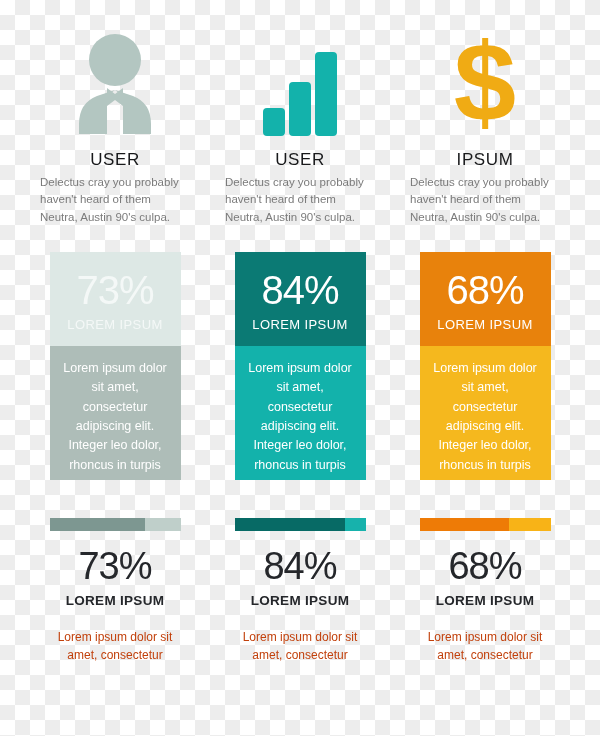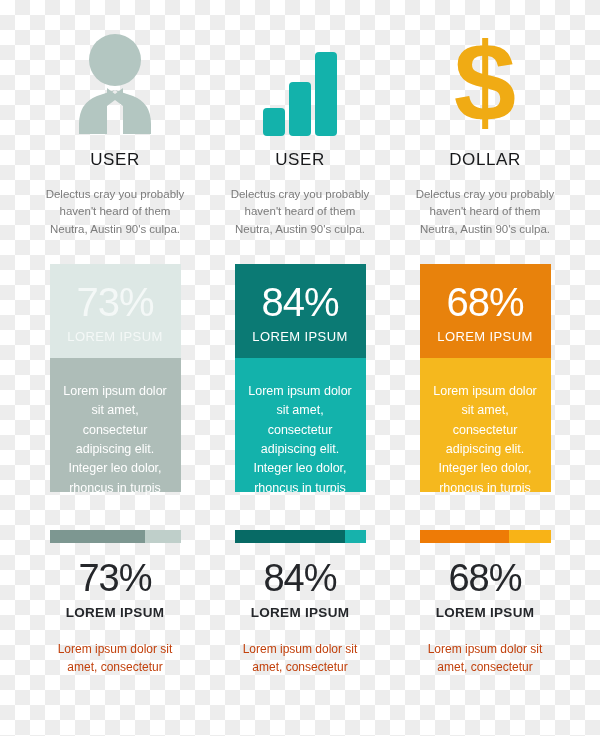--- a/index.html
+++ b/index.html
@@ -61,23 +61,22 @@
   .heading {
     font-size: 17px;
     letter-spacing: 0.6px;
     color: #18191b;
     font-weight: 400;
     margin-top: 10px;
     font-family: "Liberation Sans", sans-serif;
   }
 
   .blurb {
-    margin-top: 16px;
+    margin-top: 4px;
     width: 150px;
-    text-align: center;
     font-size: 11.5px;
     line-height: 1.5;
     color: #7b7b7b;
   }
 
   
   .card-wrap {
     margin-top: 26px;
     width: 131px;
   }
@@ -99,21 +98,21 @@
   }
   .card-sub {
     margin-top: 7px;
     font-size: 13px;
     color: #ffffff;
     letter-spacing: 0.4px;
   }
   .card-bottom {
     height: 134px;
     box-sizing: border-box;
-    padding: 24px 8px 0 8px;
+    padding: 13px 8px 0 8px;
     text-align: center;
     font-size: 12.5px;
     line-height: 1.55;
     color: #ffffff;
   }
 
   
   .c1 .card-top    { background: #dde8e5; }
   .c1 .card-bottom { background: #aebdb8; }
   .c1 .card-pct, .c1 .card-sub { color: #f4f8f7; }
@@ -243,21 +242,21 @@
     <div class="col c3">
 
       <div class="icon-box">
         <span class="icon-dollar">
           <svg width="72" height="104" viewBox="0 0 72 104">
             <text x="36" y="92" text-anchor="middle" font-family="Liberation Sans, sans-serif" font-size="112" font-weight="bold" fill="#f0ab14">$</text>
           </svg>
         </span>
       </div>
 
-      <div class="heading">DOLLAR</div>
+      <div class="heading">IPSUM</div>
       <div class="blurb">Delectus cray you probably haven't heard of them Neutra, Austin 90's culpa.</div>
 
       <div class="card-wrap">
         <div class="card-top">
           <div class="card-pct">68%</div>
           <div class="card-sub">LOREM IPSUM</div>
         </div>
         <div class="card-bottom">Lorem ipsum dolor sit amet, consectetur adipiscing elit. Integer leo dolor, rhoncus in turpis</div>
       </div>
 

